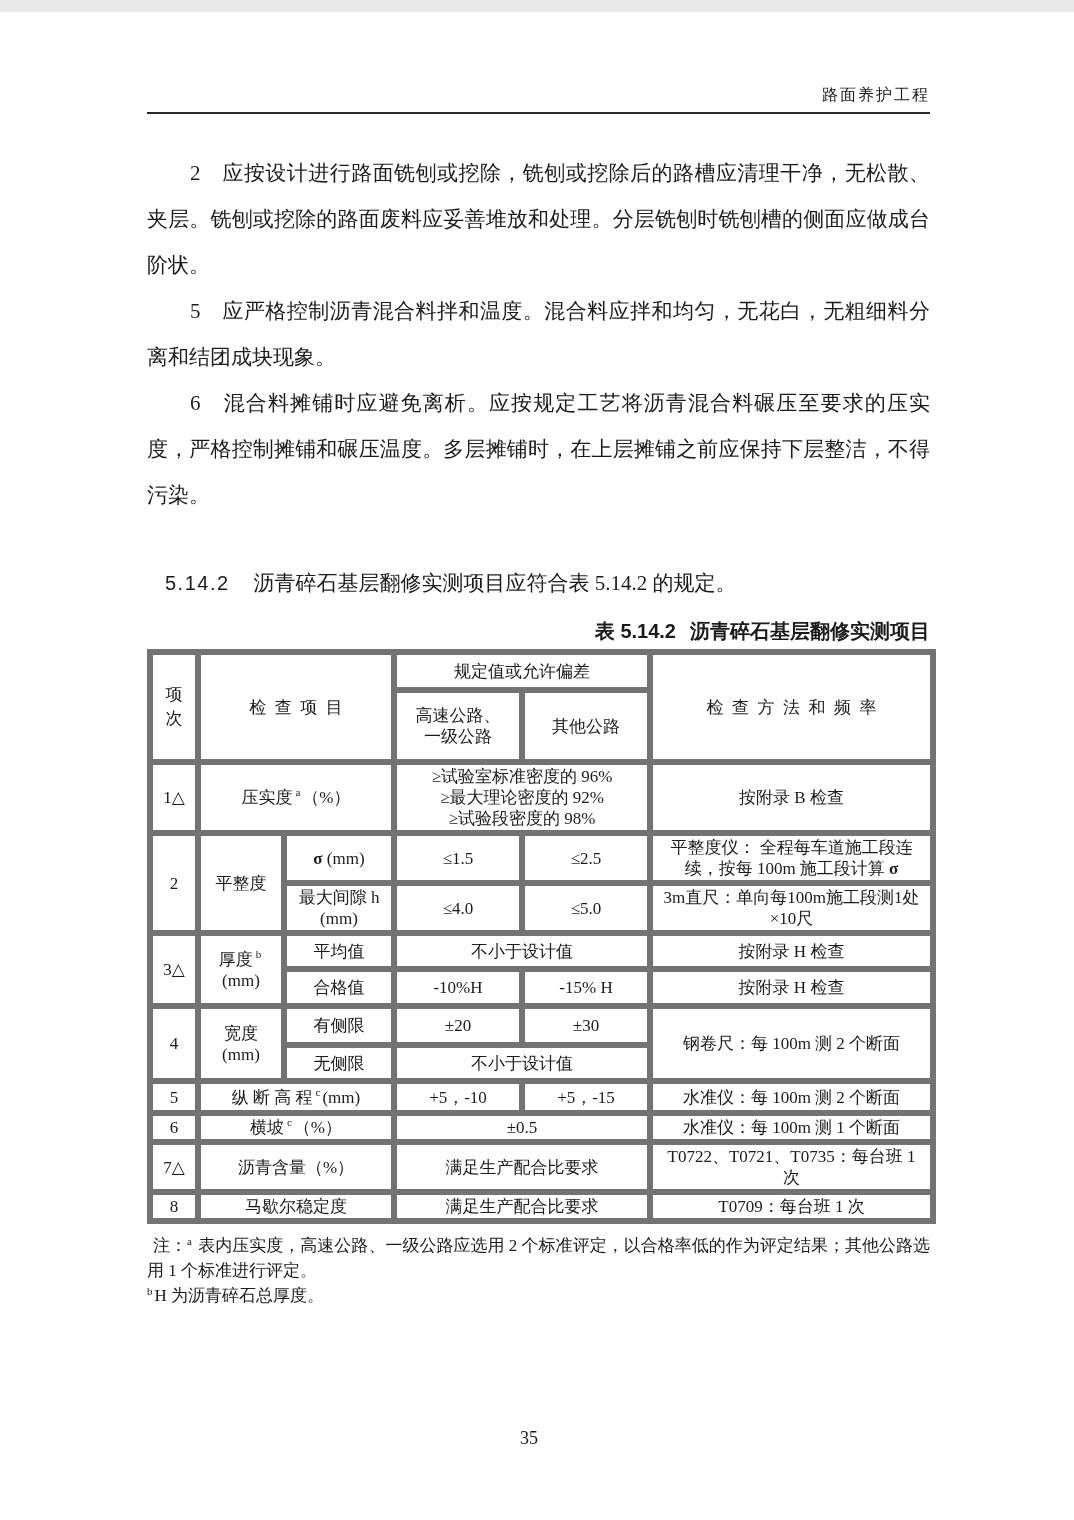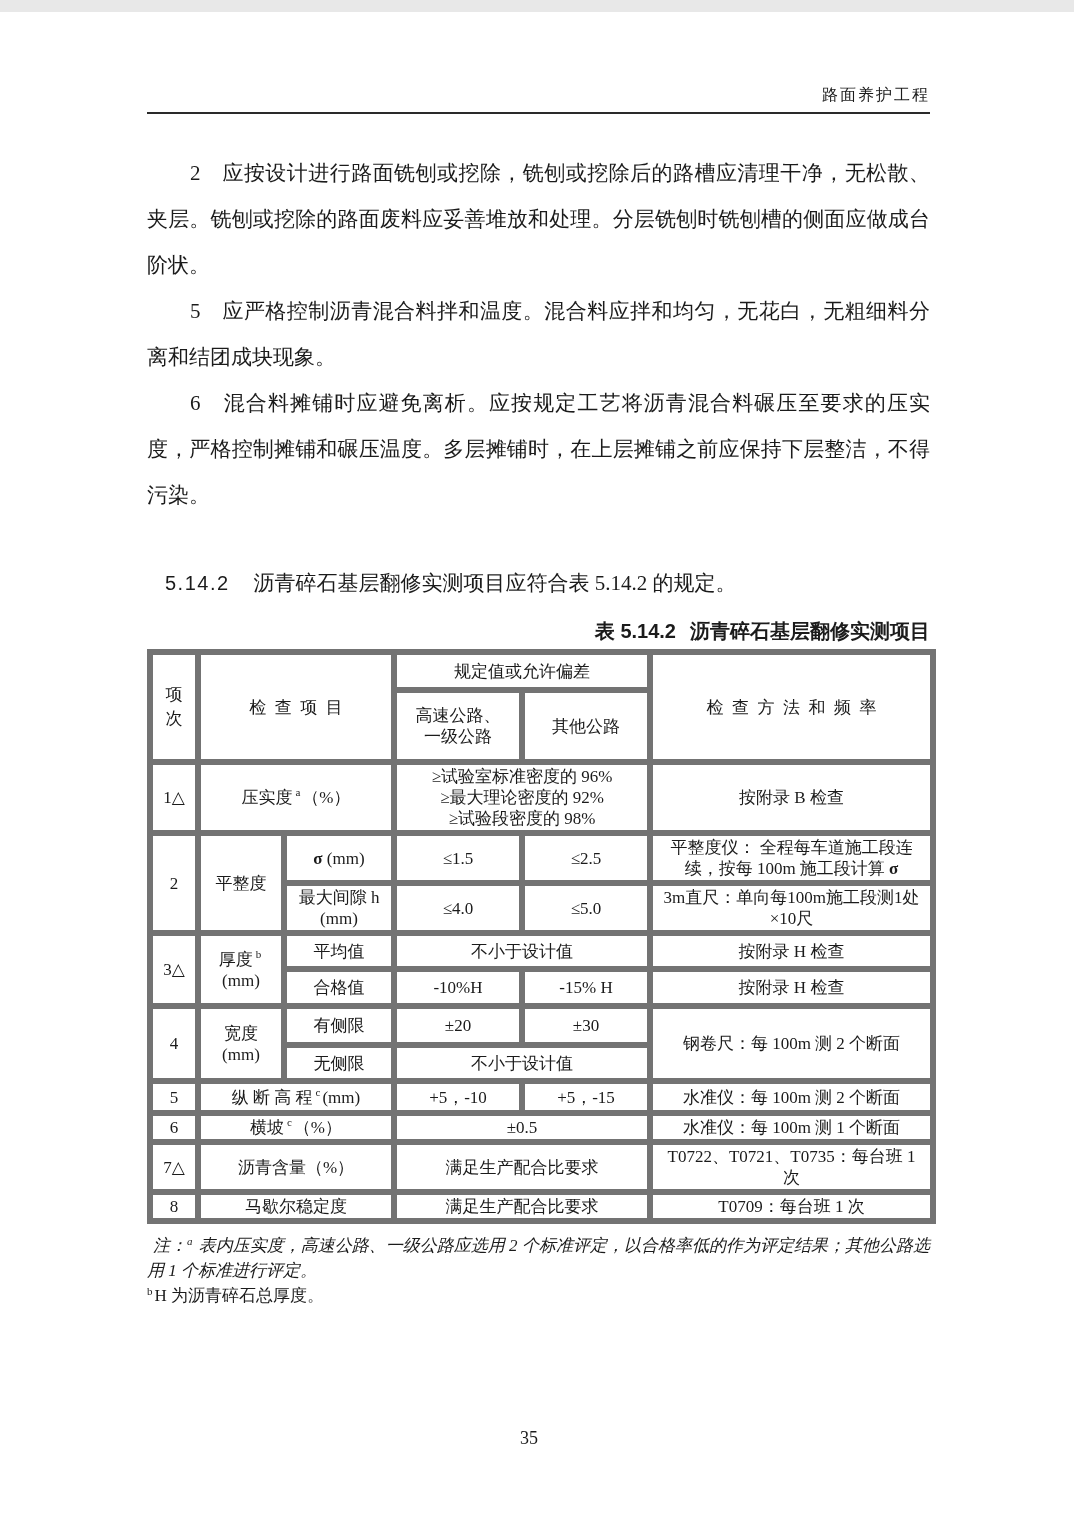--- a/index.html
+++ b/index.html
@@ -54,21 +54,21 @@
   tr.major > td { border-top-width: 2px; text-align: center; }
   td.prewrap { white-space: pre-line; }
   td.left { text-align: left; padding-left: 8px; }
   .ls-wide { letter-spacing: 0.5em; text-indent: 0.5em; }
   .vert2 { display: inline-block; width: 1.15em; line-height: 24px; }
   .sup { font-size: 11px; vertical-align: 7px; line-height: 0; margin: 0 2px 0 3px; }
   .sym-bold { font-weight: bold; }
 
   .notes { margin-top: 9px; font-size: 17px; line-height: 25px; }
   .notes p { margin: 0; }
-  .note-a { margin-left: 12px; text-indent: 6px; text-align: justify; font-style: italic; }
+  .note-a { margin-left: 12px; text-indent: 6px; text-align: justify; }
   .note-sub { margin-left: 73px; }
   .note-sup { font-size: 11px; vertical-align: 6px; line-height: 0; margin-right: 2px; }
 
   .footer {
     position: absolute; top: 1416px; left: 0; right: 16px;
     text-align: center; font-size: 18px;
   }
 </style>
 </head>
 <body>

